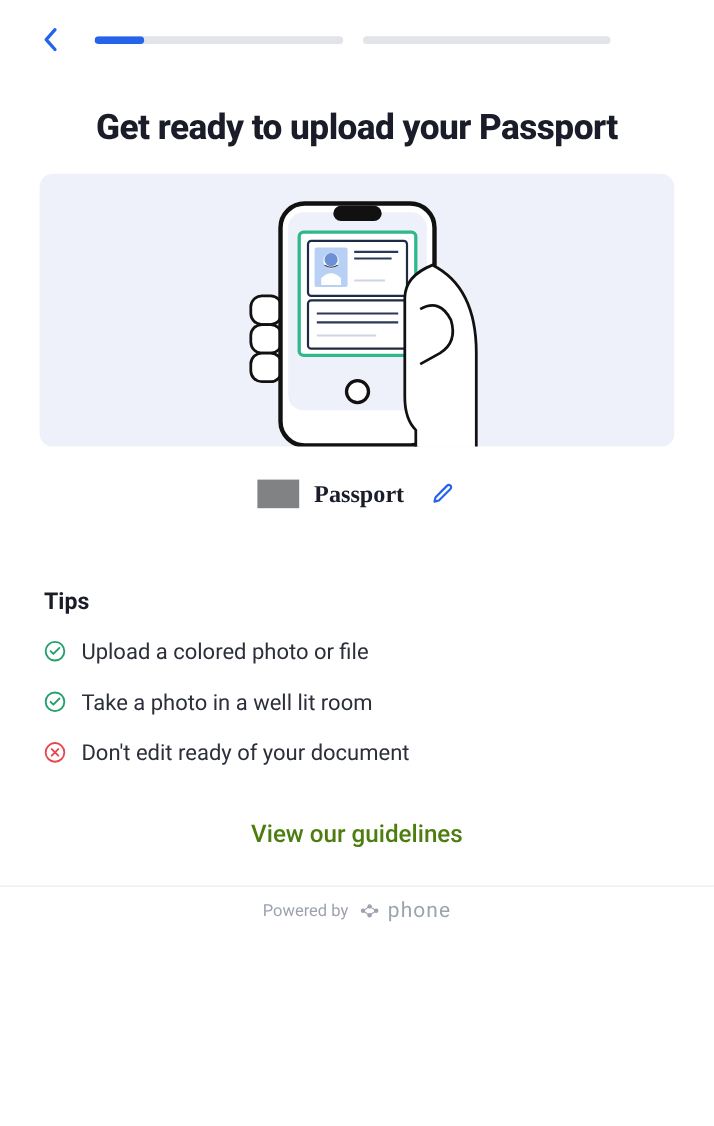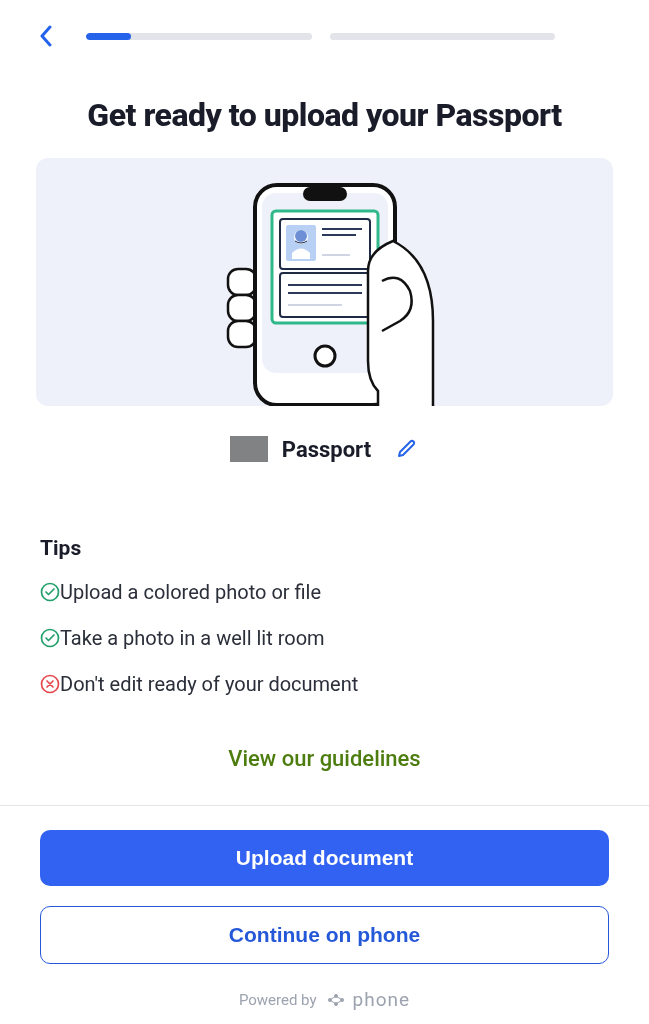--- a/index.html
+++ b/index.html
@@ -76,20 +76,21 @@
     }
     .flag-placeholder {
       width: 38px;
       height: 26px;
       background: #818284;
     }
     .doc-label {
       font-size: 22px;
       font-weight: 700;
       color: #1a1d29;
+      font-family: Liberation Serif, serif;
     }
     .edit-btn {
       width: 24px;
       height: 24px;
       display: flex;
       align-items: center;
       justify-content: center;
       cursor: pointer;
       margin-left: 10px;
     }
@@ -97,20 +98,21 @@
     .tips-heading {
       font-size: 21px;
       font-weight: 700;
       color: #1a1d29;
       margin-bottom: 20px;
       margin-top: 32px;
     }
     .tip-item {
       display: flex;
       align-items: center;
+      gap: 14px;
       margin-bottom: 22px;
     }
     .tip-icon {
       width: 20px;
       height: 20px;
       flex-shrink: 0;
     }
     .tip-text {
       font-size: 20px;
       color: #2b2f3a;
@@ -268,24 +270,20 @@
         <path d="M7 7 l6 6 M13 7 l-6 6" fill="none" stroke="#e5484d" stroke-width="1.7" stroke-linecap="round"></path>
       </svg>
       <span class="tip-text">Don't edit ready of your document</span>
     </div>
   </div>
 
   <a class="guidelines-link">View our guidelines</a>
 
   <div class="divider"></div>
 
-  <div class="actions">
-    <button class="btn btn-primary">Upload document</button>
-    <button class="btn btn-secondary">Continue on phone</button>
-  </div>
 
   <div class="footer">
     <span>Powered by</span>
     <span class="footer-brand">
       <svg width="22" height="16" viewBox="0 0 22 16">
         <circle cx="5" cy="8" r="2" fill="#9ca3af"></circle>
         <circle cx="11" cy="4" r="2" fill="#9ca3af"></circle>
         <circle cx="11" cy="12" r="2" fill="#9ca3af"></circle>
         <circle cx="17" cy="8" r="2" fill="#9ca3af"></circle>
         <line x1="5" y1="8" x2="11" y2="4" stroke="#9ca3af" stroke-width="1"></line>

